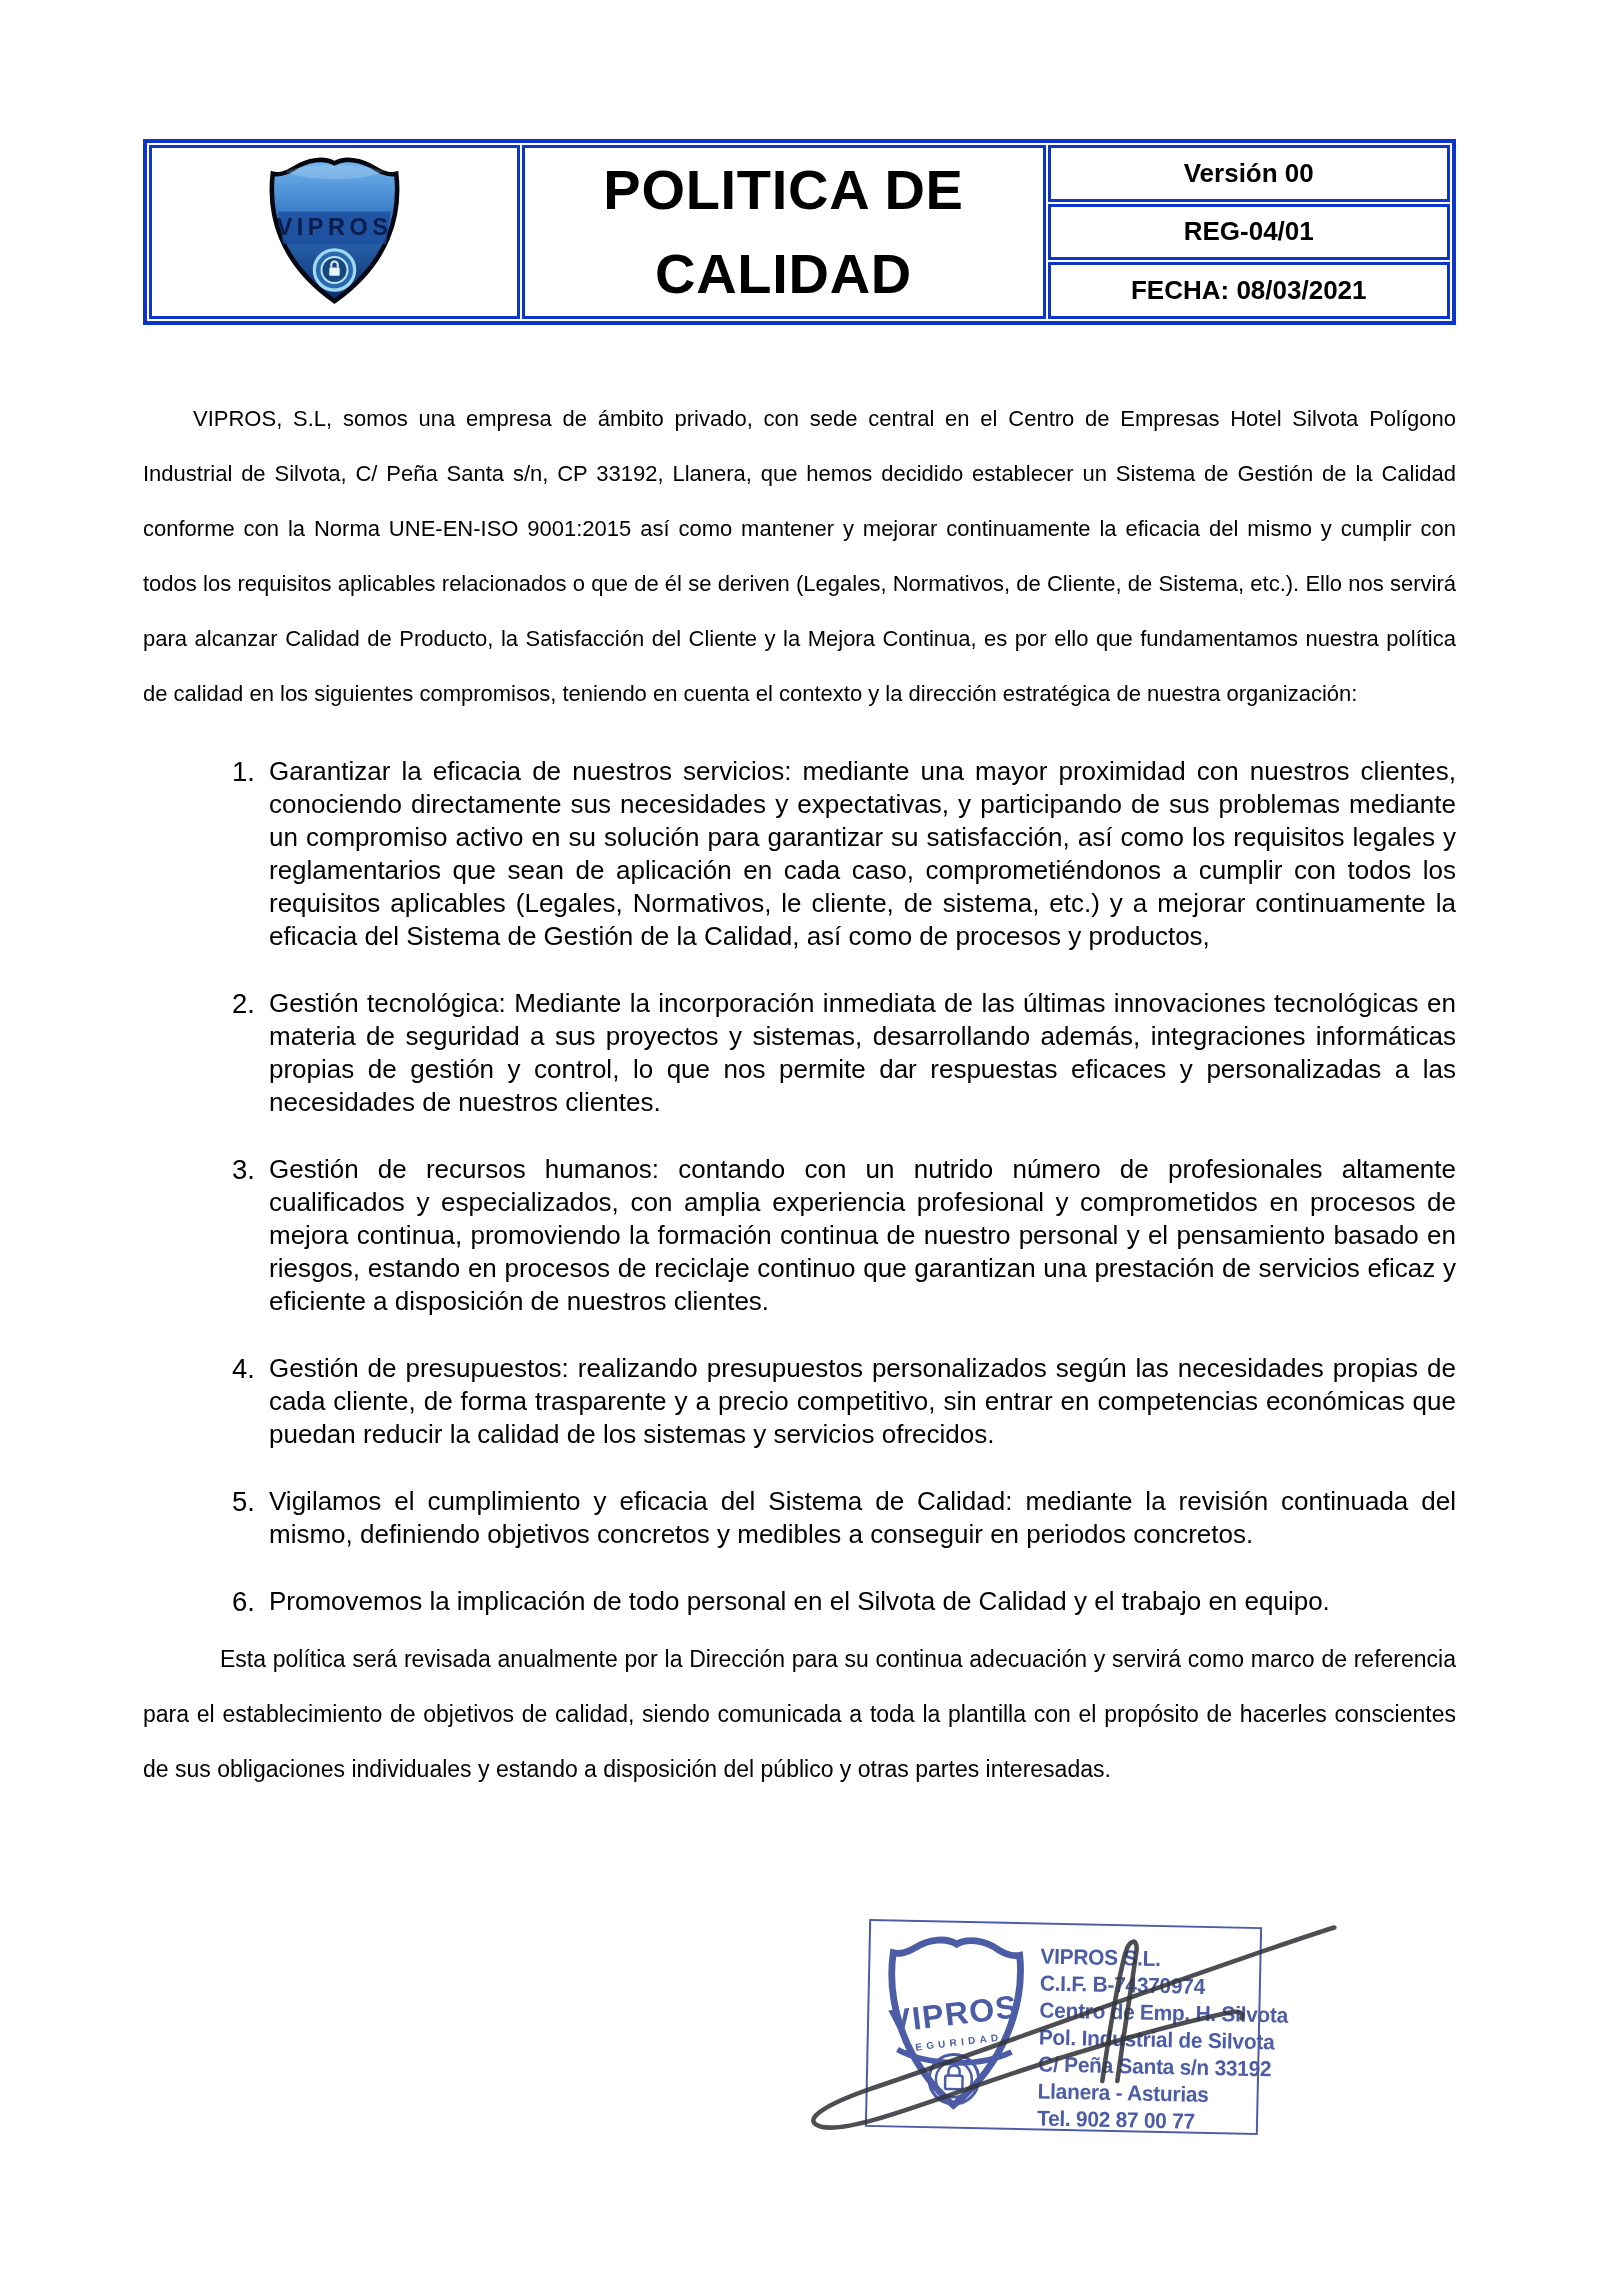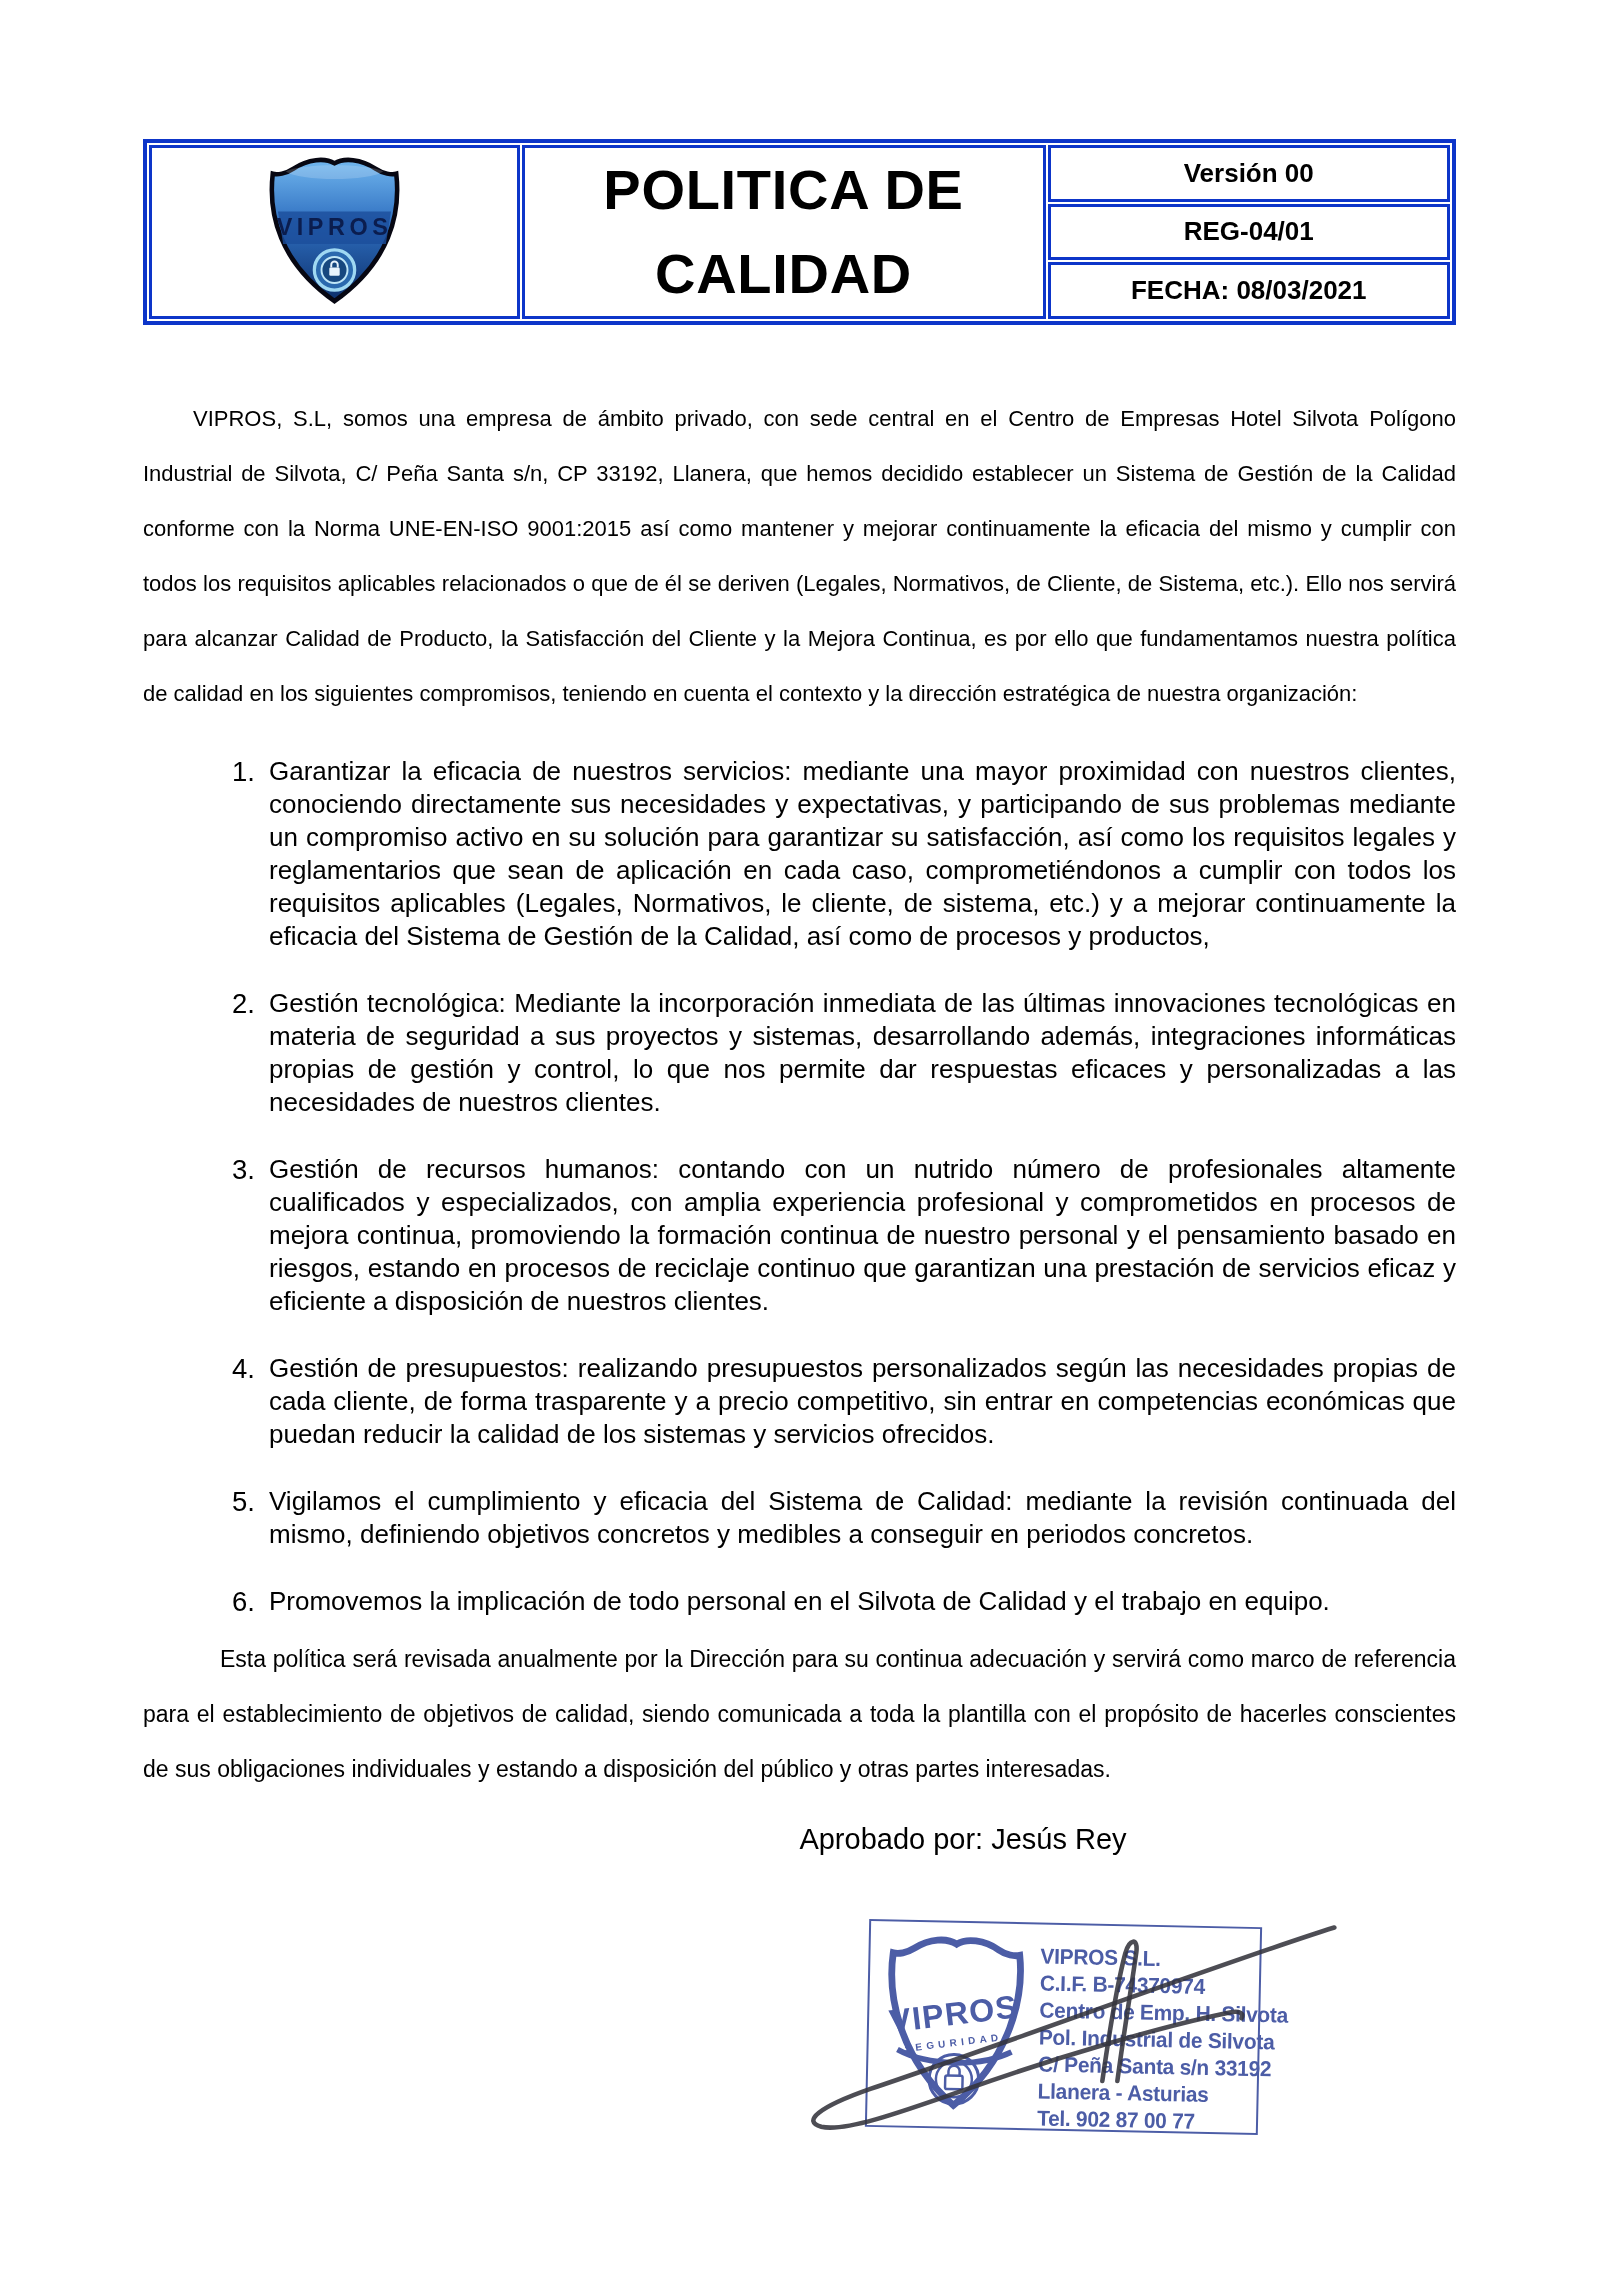--- a/index.html
+++ b/index.html
@@ -199,21 +199,20 @@
         <span class="txt">Vigilamos el cumplimiento y eficacia del Sistema de Calidad: mediante la revisión continuada del mismo, definiendo objetivos concretos y medibles a conseguir en periodos concretos.</span>
       </div>
       <div class="policy-item">
         <span class="num">6.</span>
         <span class="txt">Promovemos la implicación de todo personal en el Silvota de Calidad y el trabajo en equipo.</span>
       </div>
     </div>
 
     <p class="closing">Esta política será revisada anualmente por la Dirección para su continua adecuación y servirá como marco de referencia para el establecimiento de objetivos de calidad, siendo comunicada a toda la plantilla con el propósito de hacerles conscientes de sus obligaciones individuales y estando a disposición del público y otras partes interesadas.</p>
 
-    <div class="approved">Aprobado por: Jesús Rey</div>
   </div>
 
   <div class="stamp">
     <svg class="stamp-shield" width="154" height="186" viewBox="0 0 240 300">
       <path d="M120 20 C 104 10, 76 12, 52 28 C 40 36, 26 38, 18 36 C 10 100, 28 202, 120 280 C 212 202, 230 100, 222 36 C 214 38, 200 36, 188 28 C 164 12, 136 10, 120 20 Z" class="stamp-line-svg" stroke-width="11" fill="none"></path>
       <g transform="rotate(-8 120 150)">
         <text x="120" y="150" text-anchor="middle" font-size="52" font-weight="bold" letter-spacing="2" fill="#3f51a0">VIPROS</text>
         <text x="114" y="184" text-anchor="middle" font-size="16" font-weight="bold" letter-spacing="7" fill="#3f51a0">SEGURIDAD</text>
       </g>
       <path d="M28 192 C 78 218, 162 218, 212 192" class="stamp-line-svg" stroke-width="9"></path>

